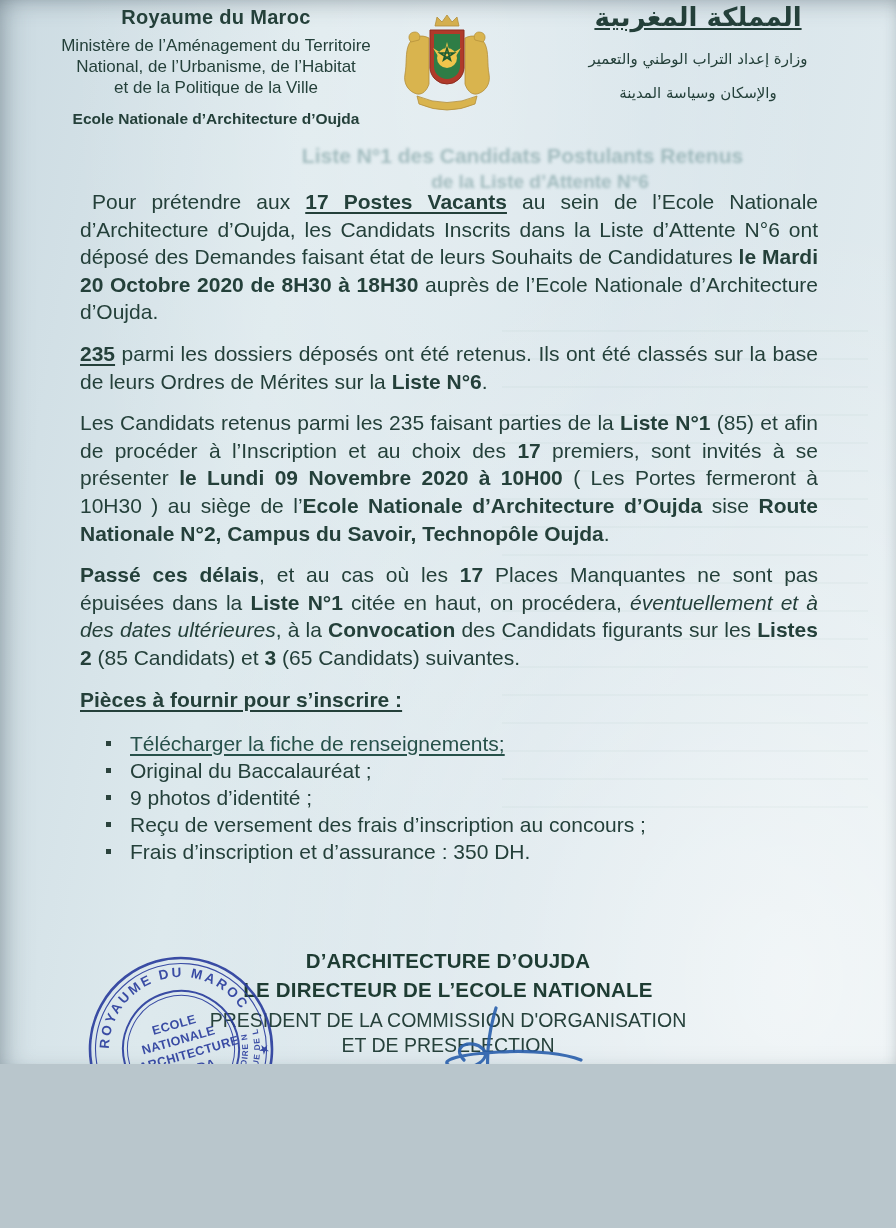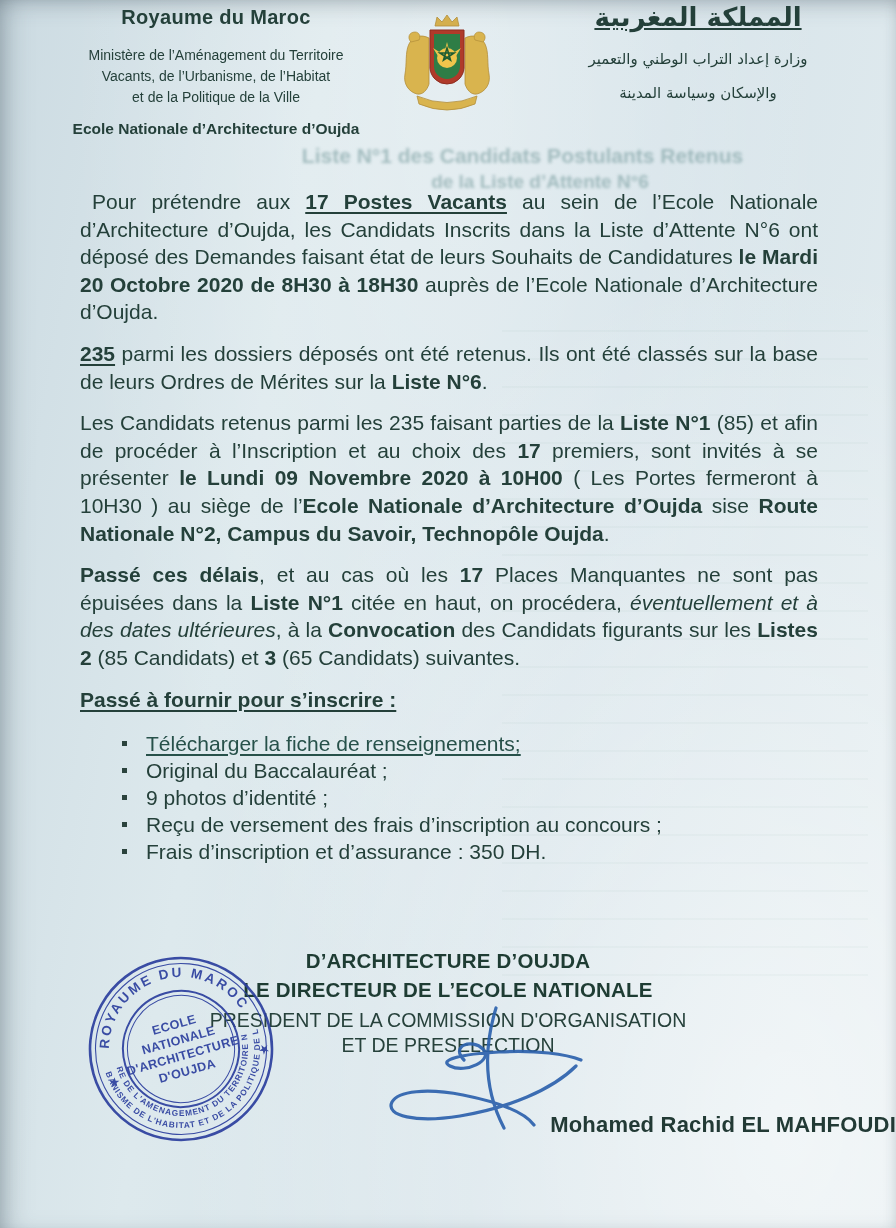--- a/index.html
+++ b/index.html
@@ -1,36 +1,36 @@
 <!DOCTYPE html>
 <html lang="fr"><head>
 <meta charset="utf-8">
 <style>
   html,body{margin:0;padding:0;background:#b9c6cc;}
   .page{
     position:relative;
-    width:896px;height:1228px;
+    width:896px;height:1064px;
     margin:0 auto;
     overflow:hidden;
     font-family:"Liberation Sans","DejaVu Sans",sans-serif;
     color:#24403a;
     background:
       radial-gradient(ellipse at 88% 92%, rgba(255,255,255,.55), rgba(255,255,255,0) 55%),
       radial-gradient(ellipse at 50% 8%, rgba(255,255,255,.28), rgba(255,255,255,0) 60%),
       linear-gradient(100deg,#ccdbe2,#dde9ed 30%,#d7e4ea 62%,#e4edf0);
     box-shadow:
       inset 18px 0 30px -18px rgba(60,78,90,.5),
       inset 0 14px 24px -14px rgba(60,78,90,.35),
       inset -6px 0 14px -8px rgba(60,78,90,.2);
   }
   
   .hdr{position:absolute;top:0;left:0;right:0;height:150px;}
   .hdr-left{position:absolute;left:30px;top:6px;width:372px;text-align:center;}
   .kingdom{font-weight:700;font-size:20px;letter-spacing:.3px;}
-  .ministry{margin-top:16px;font-size:14px;line-height:21px;}
+  .ministry{margin-top:6px;font-size:17px;line-height:21px;}
   .school-fr{margin-top:12px;font-size:15.5px;font-weight:700;}
   .hdr-emblem{position:absolute;left:399px;top:12px;width:96px;height:102px;}
   .hdr-right{position:absolute;left:512px;top:2px;width:372px;text-align:center;direction:rtl;
              font-family:"DejaVu Sans",sans-serif;}
   .kingdom-ar{font-size:26px;font-weight:700;text-decoration:underline;}
   .ministry-ar{margin-top:10px;font-size:15px;line-height:34px;}
   .school-ar{margin-top:1px;font-size:18px;font-weight:700;}
   
   .ghost-line{position:absolute;color:rgba(112,150,152,.55);font-weight:700;
               filter:blur(1.6px);text-align:center;pointer-events:none;}
@@ -40,21 +40,21 @@
     background:repeating-linear-gradient(180deg, rgba(120,165,148,.10) 0 2px, rgba(120,165,148,0) 2px 28px);
     opacity:.5;filter:blur(.7px);pointer-events:none;}
   
   .content{position:absolute;left:80px;top:188px;width:738px;}
   .para{margin:0 0 14px;font-size:21px;line-height:27.6px;text-align:justify;}
   .para.indent{text-indent:12px;}
   .b{font-weight:700;}
   .u{text-decoration:underline;text-underline-offset:3px;}
   .i{font-style:italic;}
   .sec-head{margin:6px 0 20px;font-size:21px;text-align:left;}
-  .pieces{list-style:none;margin:16px;padding:0 0 0 50px;}
+  .pieces{list-style:none;margin:0;padding:0 0 0 50px;}
   .pieces li{position:relative;font-size:21px;line-height:22px;margin:0 0 5px;}
   .blt{position:absolute;left:-24px;top:8px;width:5px;height:5px;background:#2b433d;}
   .li-link .li-text span{color:#27514a;}
   
   .sig-title{position:absolute;top:946px;left:0;right:0;text-align:center;}
   .sig-bold{font-size:20.5px;font-weight:700;line-height:29px;letter-spacing:.2px;color:#1e3c33;}
   .sig-sub{margin-top:4px;font-size:19.5px;line-height:25px;color:#26413b;}
   .sig-name{position:absolute;top:1112px;left:0;right:0;text-align:right;
             font-size:22px;font-weight:700;color:#223a35;letter-spacing:.2px;}
   
@@ -72,21 +72,21 @@
 </head>
 <body>
 
 <div class="page">
 
   <header class="hdr">
     <div class="hdr-left">
       <div class="kingdom">Royaume du Maroc</div>
       <div class="ministry">
         <div>Ministère de l’Aménagement du Territoire</div>
-        <div>Vacants, de l’Urbanisme, de l’Habitat</div>
+        <div>National, de l’Urbanisme, de l’Habitat</div>
         <div>et de la Politique de la Ville</div>
       </div>
       <div class="school-fr">Ecole Nationale d’Architecture d’Oujda</div>
     </div>
 
     <div class="hdr-emblem">
       <svg viewBox="0 0 96 102" aria-hidden="true">
 
         <path d="M36,14 L38,5 L43,10 L48,3 L53,10 L58,5 L60,14 Z" fill="#d4af4e" stroke="#b28e3a" stroke-width=".8"></path>
 
@@ -120,21 +120,21 @@
   <div class="ghost-line ghost-1">Liste N°1 des Candidats Postulants Retenus</div>
   <div class="ghost-line ghost-2">de la Liste d’Attente N°6</div>
   <div class="ghost-table"></div>
 
   <main class="content">
     <p class="para indent"><span>Pour prétendre aux </span><span class="b u">17 Postes Vacants</span><span> au sein de l’Ecole Nationale d’Architecture d’Oujda, les Candidats Inscrits dans la Liste d’Attente N°6 ont déposé des Demandes faisant état de leurs Souhaits de Candidatures </span><span class="b">le Mardi 20 Octobre 2020 de 8H30 à 18H30</span><span> auprès de l’Ecole Nationale d’Architecture d’Oujda.</span></p>
     <p class="para"><span class="b u">235</span><span> parmi les dossiers déposés ont été retenus. Ils ont été classés sur la base de leurs Ordres de Mérites sur la </span><span class="b">Liste N°6</span><span>.</span></p>
     <p class="para"><span>Les Candidats retenus parmi les 235 faisant parties de la </span><span class="b">Liste N°1</span><span> (85) et afin de procéder à l’Inscription et au choix des </span><span class="b">17</span><span> premiers, sont invités à se présenter </span><span class="b">le Lundi 09 Novembre 2020 à 10H00</span><span> ( Les Portes fermeront à 10H30 ) au siège de l’</span><span class="b">Ecole Nationale d’Architecture d’Oujda</span><span> sise </span><span class="b">Route Nationale N°2, Campus du Savoir, Technopôle Oujda</span><span>.</span></p>
     <p class="para"><span class="b">Passé ces délais</span><span>, et au cas où les </span><span class="b">17</span><span> Places Manquantes ne sont pas épuisées dans la </span><span class="b">Liste N°1</span><span> citée en haut, on procédera, </span><span class="i">éventuellement et à des dates ultérieures</span><span>, à la </span><span class="b">Convocation</span><span> des Candidats figurants sur les </span><span class="b">Listes 2</span><span> (85 Candidats) et </span><span class="b">3</span><span> (65 Candidats) suivantes.</span></p>
 
-    <p class="para sec-head"><span class="b u">Passé à fournir pour s’inscrire :</span></p>
+    <p class="para sec-head"><span class="b u">Pièces à fournir pour s’inscrire :</span></p>
 
     <ul class="pieces">
       <li class="li-link">
         <span class="blt"></span>
         <span class="li-text"><span class="u">Télécharger la fiche de renseignements;</span></span>
       </li>
       <li>
         <span class="blt"></span>
         <span class="li-text"><span>Original du Baccalauréat ;</span></span>
       </li>

